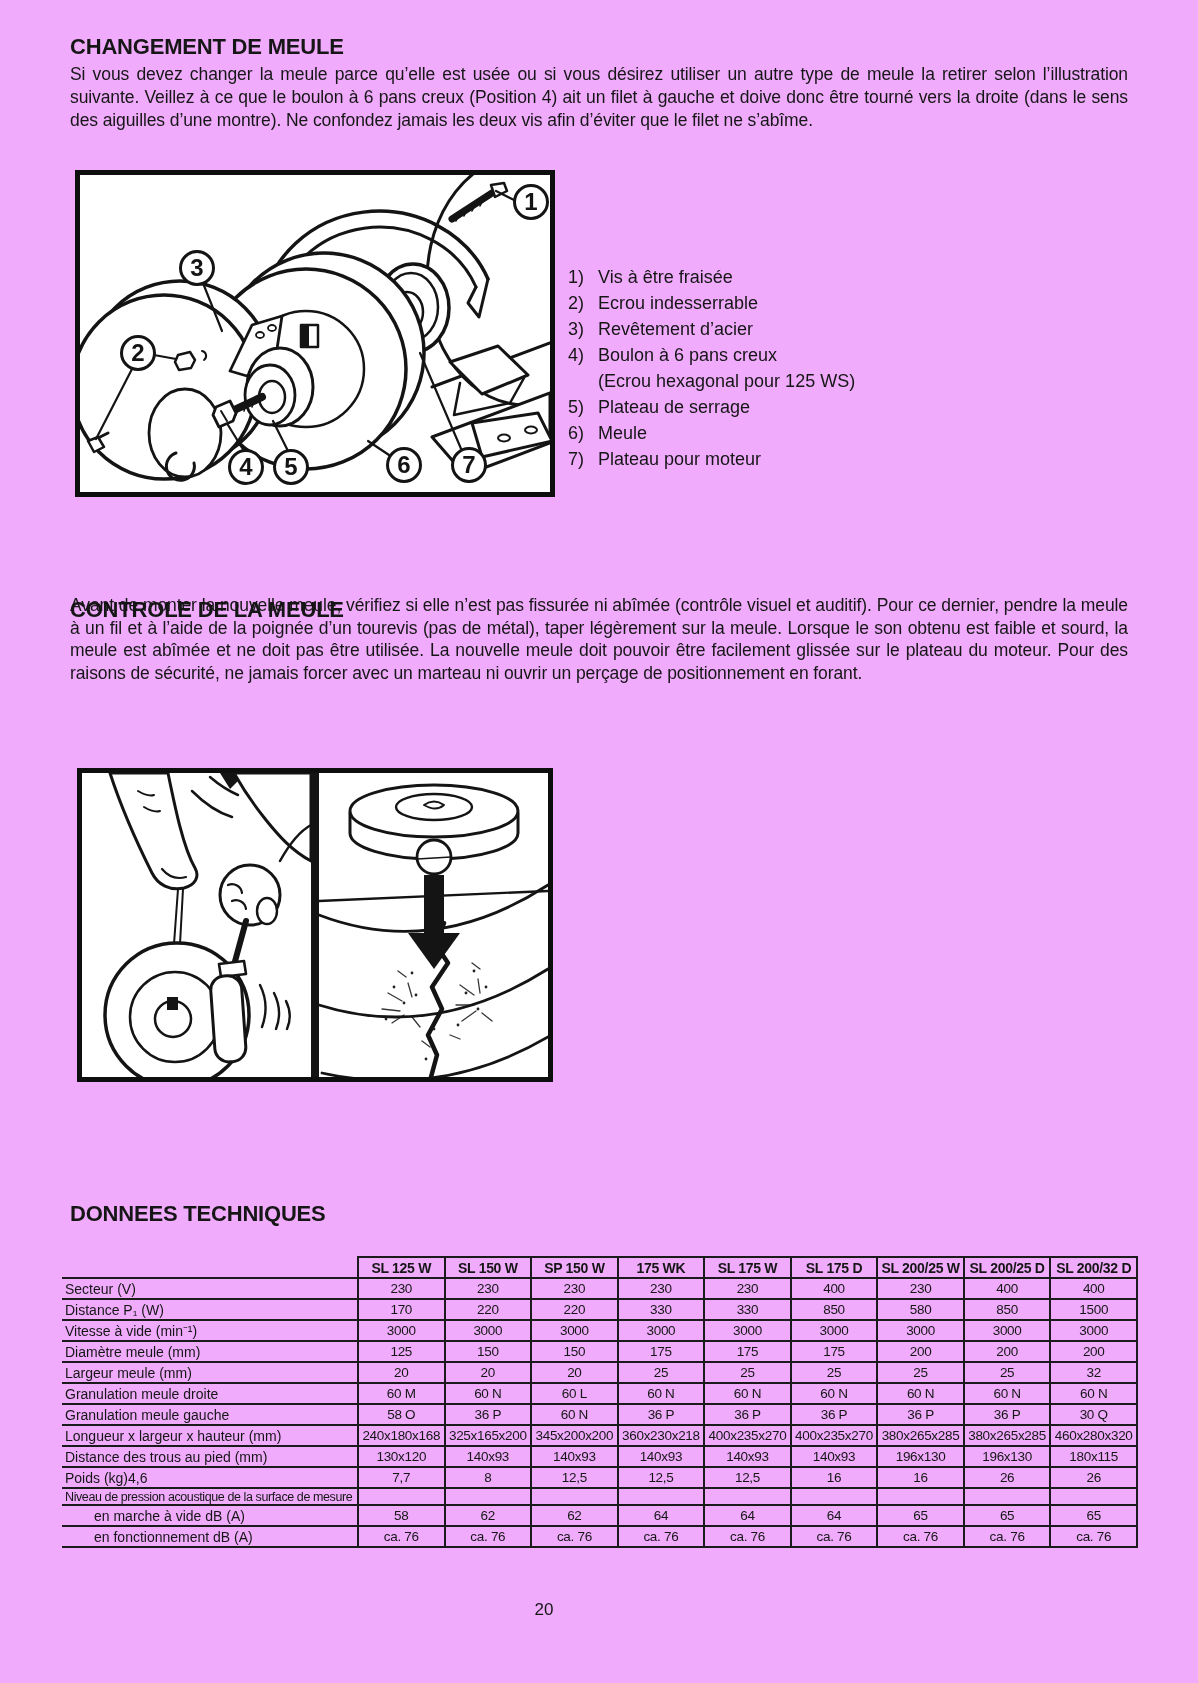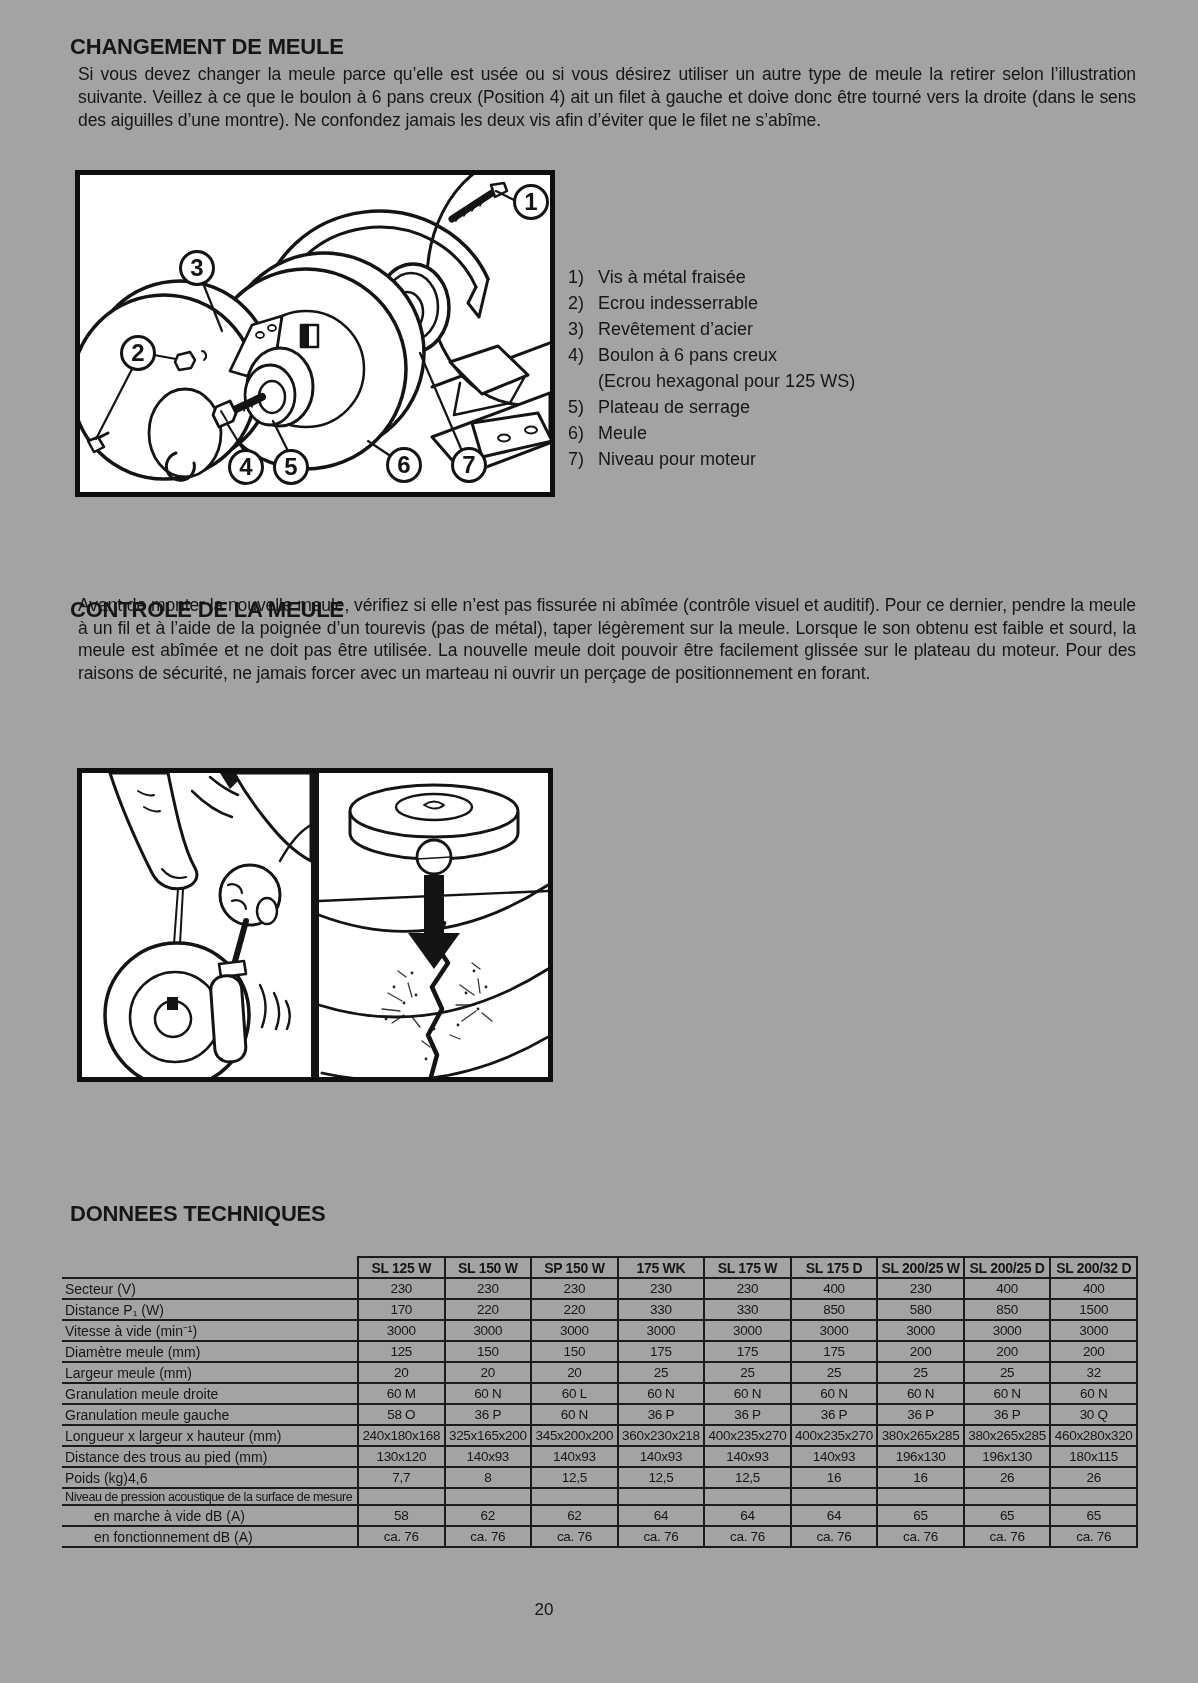--- a/index.html
+++ b/index.html
@@ -1,22 +1,22 @@
 <!DOCTYPE html>
 <html><head>
 <meta charset="utf-8">
 <style>
   html,body{margin:0;padding:0;background:#e8e8e8;}
   #page{
-    position:relative; width:1198px; height:1683px; background:#a3a3a3;
+    position:relative; width:1198px; height:1683px; background:#f0abfc;
     font-family:"Liberation Sans", sans-serif; color:#161616; overflow:hidden;
     margin:0 auto;
   }
   .sect-title{position:absolute; font-size:22px; font-weight:bold; letter-spacing:-0.2px; white-space:nowrap;}
-  .para{position:absolute; font-size:17.5px; line-height:23px; text-align:justify; letter-spacing:-0.1px;margin-left:8px;}
+  .para{position:absolute; font-size:17.5px; line-height:23px; text-align:justify; letter-spacing:-0.1px;}
   #title1{left:70px; top:34px;}
   #para1{left:70px; top:63px; width:1058px;}
   #title2{left:70px; top:564px;margin-top:33px;}
   #para2{left:70px; top:594px; width:1058px; line-height:22.6px;}
   #title3{left:70px; top:1201px;}
 
   .figure{position:absolute; border:5px solid #0e0e0e; background:#fff;}
   #fig1{left:75px; top:170px; width:470px; height:317px;}
   #fig2{left:77px; top:768px; width:466px; height:304px;}
   .figure svg{display:block;}
@@ -158,28 +158,28 @@
         <g>
           <path d="M 382,276 L 340,178" stroke="#141414" stroke-width="2.2"></path>
           <circle cx="389" cy="290" r="16.5" fill="#fff" stroke="#141414" stroke-width="3"></circle>
           <text x="389" y="298">7</text>
         </g>
       </g>
     </svg>
   </div>
 
   <div id="parts-list">
-      <div class="part-item"><span class="pnum">1)</span><span>Vis à métal fraisée</span></div>
+      <div class="part-item"><span class="pnum">1)</span><span>Vis à être fraisée</span></div>
       <div class="part-item"><span class="pnum">2)</span><span>Ecrou indesserrable</span></div>
       <div class="part-item"><span class="pnum">3)</span><span>Revêtement d’acier</span></div>
       <div class="part-item"><span class="pnum">4)</span><span>Boulon à 6 pans creux</span></div>
       <div class="part-item"><span class="pnum"></span><span>(Ecrou hexagonal pour 125 WS)</span></div>
       <div class="part-item"><span class="pnum">5)</span><span>Plateau de serrage</span></div>
       <div class="part-item"><span class="pnum">6)</span><span>Meule</span></div>
-      <div class="part-item"><span class="pnum">7)</span><span>Niveau pour moteur</span></div>
+      <div class="part-item"><span class="pnum">7)</span><span>Plateau pour moteur</span></div>
     </div>
 
   <div id="title2" class="sect-title">CONTROLE DE LA MEULE</div>
   <div id="para2" class="para">Avant de monter la nouvelle meule, vérifiez si elle n’est pas fissurée ni abîmée (contrôle visuel et auditif). Pour ce dernier, pendre la meule à un fil et à l’aide de la poignée d’un tourevis (pas de métal), taper légèrement sur la meule. Lorsque le son obtenu est faible et sourd, la meule est abîmée et ne doit pas être utilisée. La nouvelle meule doit pouvoir être facilement glissée sur le plateau du moteur. Pour des raisons de sécurité, ne jamais forcer avec un marteau ni ouvrir un perçage de positionnement en forant.</div>
 
   <div id="fig2" class="figure">
     <svg width="466" height="304" viewBox="0 0 466 304" fill="none" stroke="#141414" stroke-width="3" stroke-linecap="round" stroke-linejoin="round">
 
       <g>
         <path d="M 28,0 L 86,0 C 93,34 101,74 113,95 C 118,104 113,112 102,115 C 88,118 76,112 70,100 C 55,70 39,34 28,0 Z" fill="#fff"></path>

